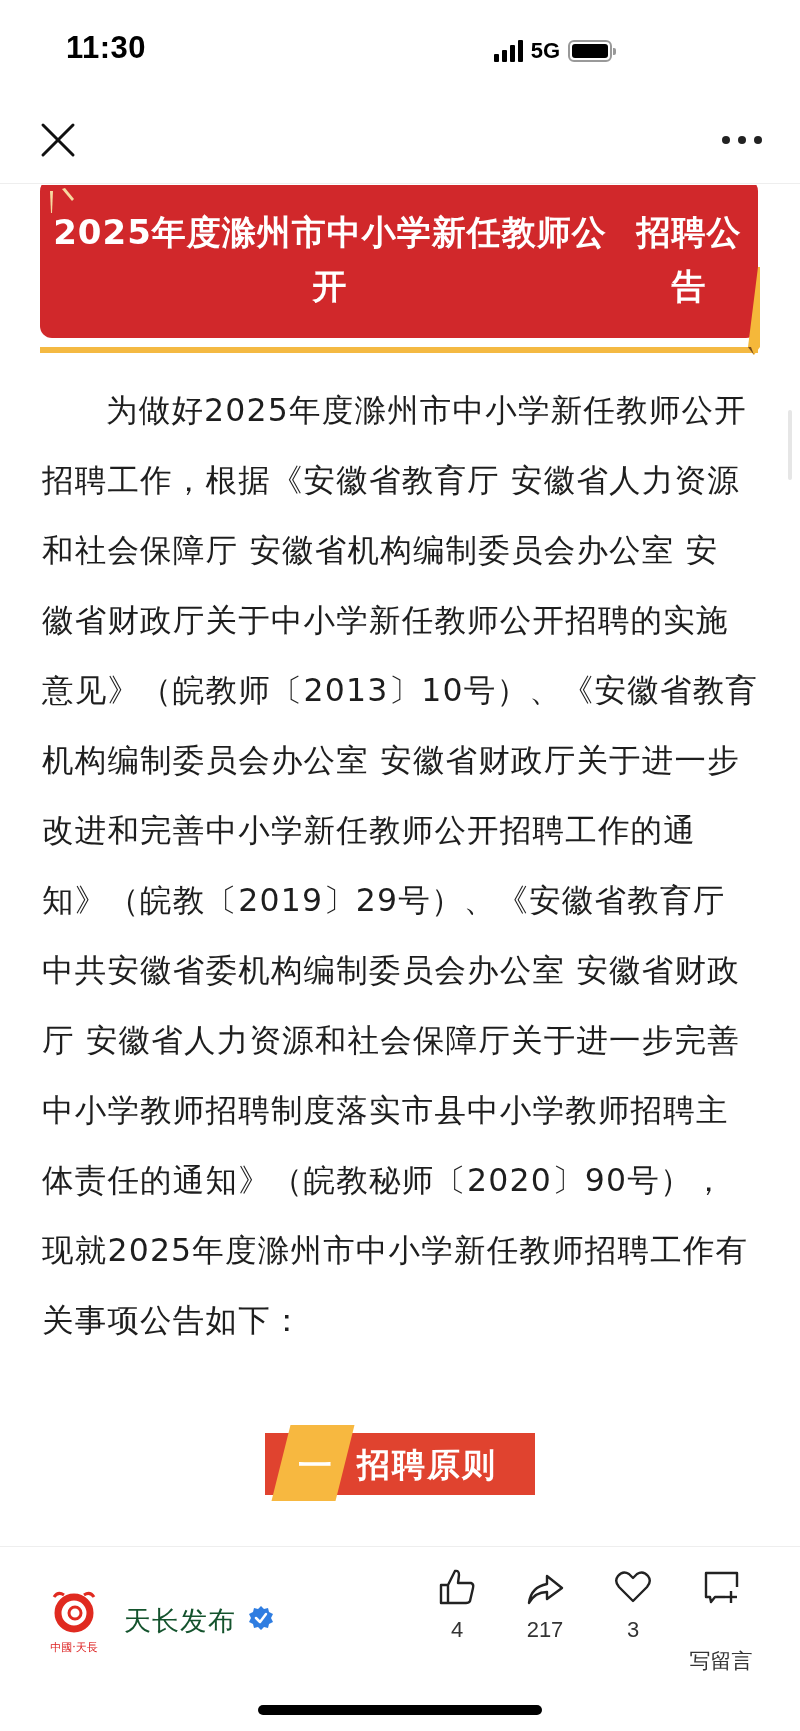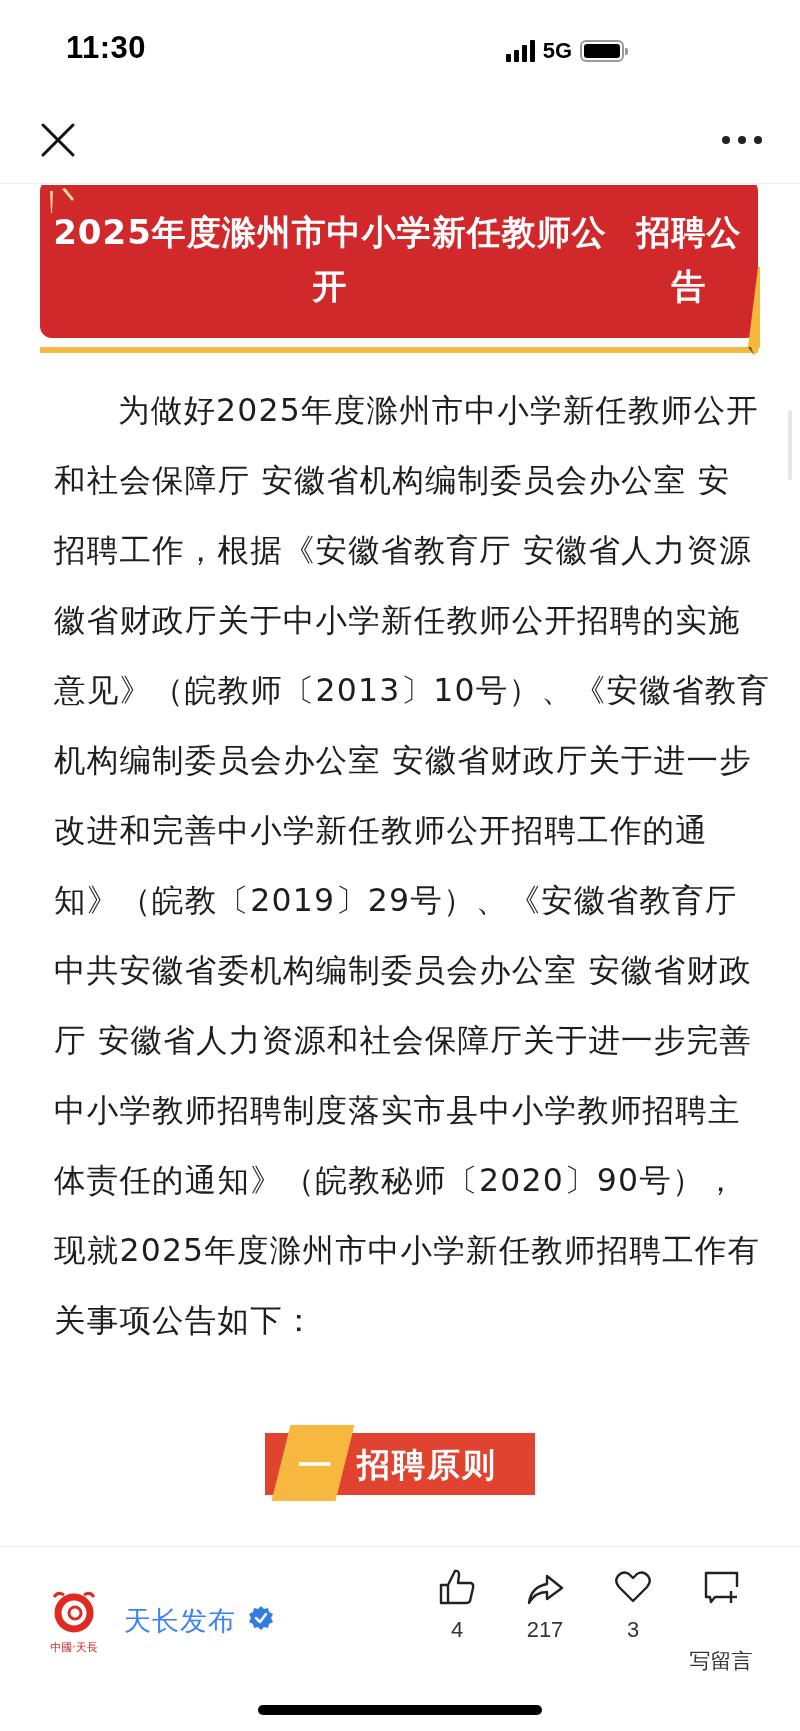--- a/index.html
+++ b/index.html
@@ -11,21 +11,21 @@
     .status-bar {
       position: absolute; top: 0; left: 0; width: 648px; height: 100px;
     }
     .status-time {
       position: absolute; left: 66px; top: 30px;
       font-family: "Liberation Sans", sans-serif;
       font-size: 31px; font-weight: bold; color: #000;
       letter-spacing: 0.5px;
     }
     .status-right {
-      position: absolute; right: 24px; top: 38px;
+      position: absolute; right: 36px; top: 38px;
       display: flex; align-items: center; gap: 8px;
     }
     .signal { display: flex; align-items: flex-end; gap: 3px; height: 22px; }
     .signal span { display: block; width: 5px; background: #000; border-radius: 1px; }
     .net-label { font-family: "Liberation Sans", sans-serif; font-size: 22px; font-weight: bold; color: #000; }
     .battery {
       width: 44px; height: 22px; border: 2px solid #999; border-radius: 6px;
       padding: 2px; position: relative;
     }
     .battery::after {
@@ -68,21 +68,21 @@
       position: absolute; left: 0; top: 162px; width: 718px; height: 6px; background: #f4b942;
     }
     .banner-deco-left { position: absolute; left: 6px; top: 0px; }
     .banner-deco-pencil { position: absolute; right: -2px; top: 82px; }
 
     .article {
       position: absolute; left: 42px; top: 190px; width: 716px;
       font-size: 31.5px; line-height: 70px; color: #1e1e1e;
       letter-spacing: 1.2px;
     }
-    .article .line { display: block; white-space: nowrap; margin-left: 12px; }
+    .article .line { display: block; white-space: nowrap; }
 
     .section-heading {
       position: absolute; left: 265px; top: 1240px; width: 270px; height: 70px;
     }
     .section-heading .bg { position: absolute; left: 0; top: 8px; width: 270px; height: 62px; background: #e0432f; }
     .section-heading .num-bg {
       position: absolute; left: 16px; top: 0px; width: 64px; height: 76px;
       background: #f7b840; transform: skewX(-14deg);
     }
     .section-heading .num {
@@ -93,21 +93,21 @@
       position: absolute; left: 92px; top: 12px; color: #fff; font-size: 33px; font-weight: bold;
       line-height: 56px; letter-spacing: 2px;
     }
 
     .bottom-bar {
       position: absolute; top: 1546px; left: 0; width: 800px; height: 185px;
       border-top: 1px solid #eeeeee; background: #fff;
     }
     .publisher-logo { position: absolute; left: 44px; top: 40px; width: 60px; height: 70px; }
     .publisher-name {
-      position: absolute; left: 124px; top: 56px; font-size: 27px; color: #3b82f6; letter-spacing: 1px;
+      position: absolute; left: 124px; top: 56px; font-size: 27px; color: #14532d; letter-spacing: 1px;
     }
     .verified-badge { position: absolute; left: 248px; top: 58px; width: 26px; height: 26px; }
     .action { position: absolute; top: 20px; width: 90px; text-align: center; cursor: pointer; }
     .action svg { display: block; margin: 0 auto; }
     .action .count {
       display: block; margin-top: 10px; font-size: 22px; color: #333;
       font-family: "Liberation Sans", sans-serif;
     }
     .action .count.cjk { font-family: "DejaVu Sans", sans-serif; font-size: 21px; margin-top: 40px; }
     .home-indicator {
@@ -162,22 +162,22 @@
     </svg>
     <div class="banner-underline"></div>
     <svg class="banner-deco-pencil" width="16" height="90" viewBox="0 0 16 90">
       <polygon points="14,0 16,0 16,80 10,88 4,80" fill="#f5b83a"></polygon>
       <polygon points="10,88 4,80 7,80" fill="#7a4d1a"></polygon>
     </svg>
   </div>
 
   <div class="article">
     <span class="line" style="padding-left:64px">为做好2025年度滁州市中小学新任教师公开</span>
+    <span class="line">招聘工作，根据《安徽省教育厅 安徽省人力资源</span>
     <span class="line">和社会保障厅 安徽省机构编制委员会办公室 安</span>
-    <span class="line">招聘工作，根据《安徽省教育厅 安徽省人力资源</span>
     <span class="line">徽省财政厅关于中小学新任教师公开招聘的实施</span>
     <span class="line">意见》（皖教师〔2013〕10号）、《安徽省教育</span>
     <span class="line">机构编制委员会办公室 安徽省财政厅关于进一步</span>
     <span class="line">改进和完善中小学新任教师公开招聘工作的通</span>
     <span class="line">知》（皖教〔2019〕29号）、《安徽省教育厅</span>
     <span class="line">中共安徽省委机构编制委员会办公室 安徽省财政</span>
     <span class="line">厅 安徽省人力资源和社会保障厅关于进一步完善</span>
     <span class="line">中小学教师招聘制度落实市县中小学教师招聘主</span>
     <span class="line">体责任的通知》（皖教秘师〔2020〕90号），</span>
     <span class="line">现就2025年度滁州市中小学新任教师招聘工作有</span>

